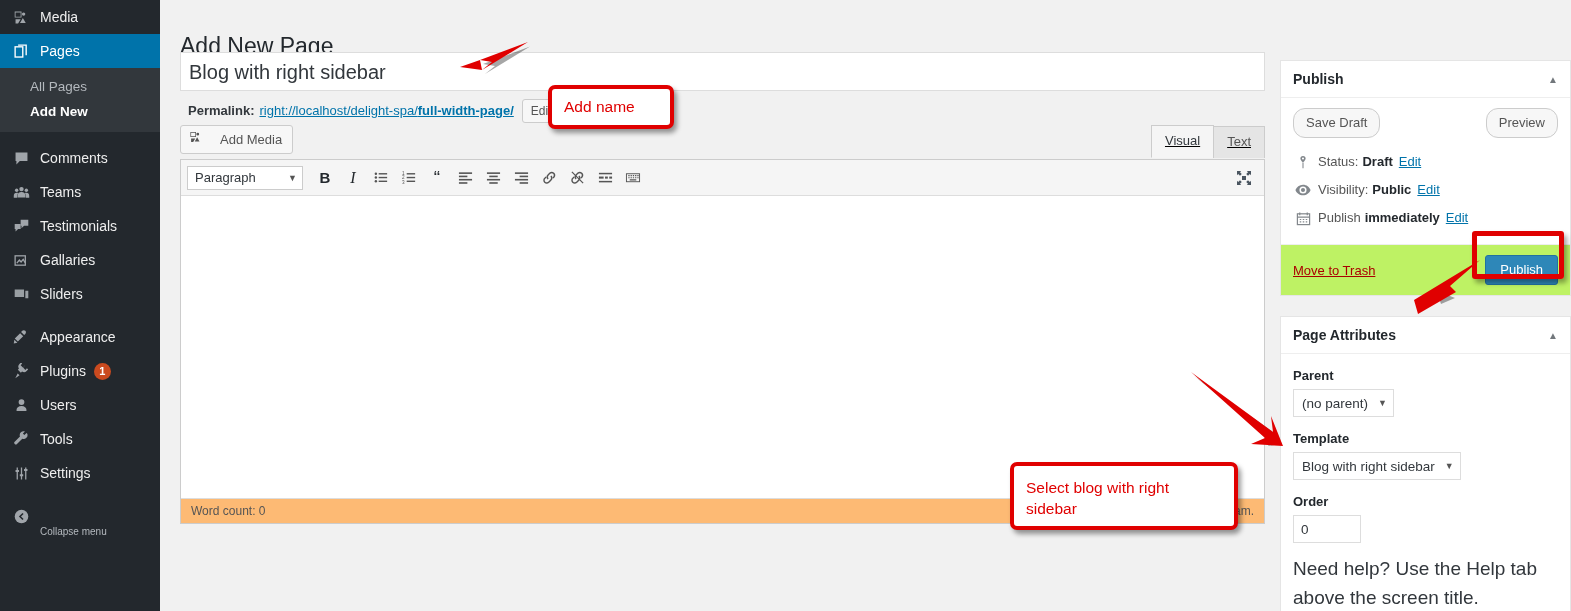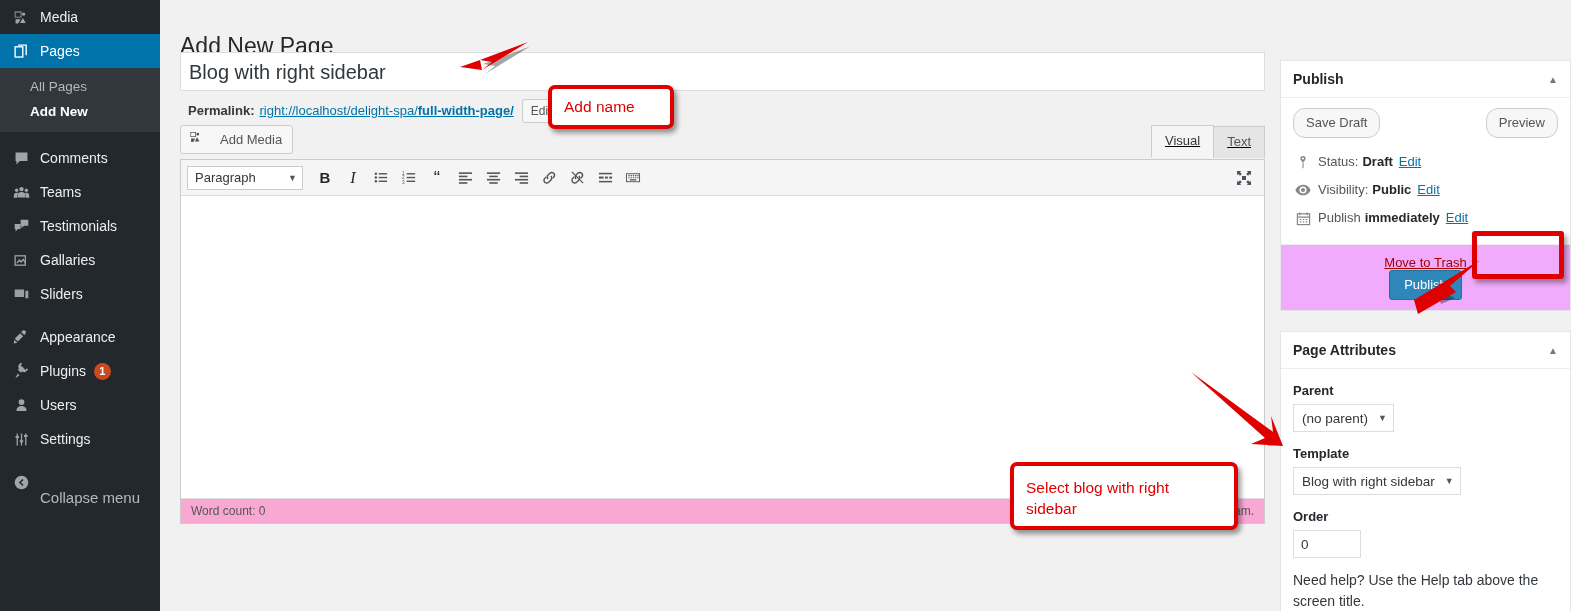--- a/index.html
+++ b/index.html
@@ -44,21 +44,21 @@
   }
   .submenu .sub-item.current { color: #fff; font-weight: bold; }
   .nav-sep { height: 9px; }
   .badge {
     display: inline-flex; align-items: center; justify-content: center;
     min-width: 17px; height: 17px; margin-left: 8px; padding: 0 5px;
     border-radius: 10px; background: #ca4a1f; color: #fff;
     font-size: 11px; font-weight: bold; line-height: 1;
   }
   .collapse-item { color: #b4b9be; }
-  .collapse-item .nav-label { font-size: 15px; margin-top: 30px; }
+  .collapse-item .nav-label { font-size: 10px; margin-top: 30px; }
 
   
   #main {
     position: absolute; left: 160px; top: 0;
     width: 1365px; height: 611px; background: #f1f1f1; margin-top: 8px;
   }
   #page-title {
     font-size: 23px; font-weight: 400; color: #23282d;
     padding: 9px 0 6px 20px; line-height: 1.3;
   }
@@ -122,21 +122,21 @@
   .tbtn {
     width: 28px; height: 26px; display: flex; align-items: center;
     justify-content: center; cursor: pointer; color: #555; font-size: 14px;
   }
   #fullscreen-btn {
     position: absolute; right: 8px; top: 6px; width: 24px; height: 24px;
     display: flex; align-items: center; justify-content: center; cursor: pointer;
   }
   #editor-area { height: 302px; background: #fff; }
   #status-bar {
-    border-top: 1px solid #ddd; background: #f9a8d4; height: 25px;
+    border-top: 1px solid #ddd; background: #fdba74; height: 25px;
     display: flex; align-items: center; justify-content: space-between;
     padding: 0 10px; font-size: 12px; color: #555;
   }
 
   
   #side-col { position: absolute; left: 1120px; top: 52px; width: 291px; }
   .postbox { background: #fff; border: 1px solid #e5e5e5; margin-bottom: 20px; }
   .postbox-head {
     display: flex; align-items: center; justify-content: space-between;
     padding: 10px 12px; border-bottom: 1px solid #eee;
@@ -161,42 +161,42 @@
   .misc-row .m-ico {
     width: 20px; margin-right: 5px; color: #82878c; display: flex;
     align-items: center; justify-content: center; flex: 0 0 20px;
   }
   .misc-row b { color: #23282d; margin-left: 4px; }
   .misc-row .edit-link {
     color: #0073aa; text-decoration: underline; margin-left: 6px; cursor: pointer;
   }
   .pub-footer {
     display: flex; align-items: center; justify-content: space-between;
-    background: #f0abfc; border-top: 1px solid #eee; padding: 10px 12px; flex-direction: column;
+    background: #bef264; border-top: 1px solid #eee; padding: 10px 12px;
   }
   .trash-link { color: #a00; text-decoration: underline; font-size: 13px; cursor: pointer; }
   #publish-btn {
     background: #2e87b8; border: 1px solid #2271a1; border-radius: 3px;
     color: #fff; font-size: 13px; padding: 5px 14px; cursor: pointer;
     line-height: 18px;
   }
 
   .field-label { font-size: 13px; color: #23282d; font-weight: bold; margin: 4px 0 6px; }
   .sel {
     display: inline-flex; align-items: center; justify-content: space-between;
     border: 1px solid #ddd; background: #fff; height: 28px;
     font-size: 13.5px; color: #32373c; padding: 0 6px 0 8px; cursor: pointer;
   }
   .sel .caret { font-size: 9px; color: #555; margin-left: 10px; }
   #order-input {
     width: 68px; height: 28px; border: 1px solid #ddd; background: #fff;
     font-size: 13.5px; color: #32373c; padding: 0 7px; display: flex;
     align-items: center;
   }
-  .help-note { font-size: 14px; color: #32373c; line-height: 1.5; margin-top: 12px; }
+  .help-note { font-size: 19px; color: #32373c; line-height: 1.5; margin-top: 12px; }
 
   
   .anno-box {
     position: absolute; background: #fff; border: 4px solid #e00000;
     border-radius: 7px; color: #e00000; font-size: 15.5px; line-height: 1.35;
     display: flex; align-items: center; padding: 8px 12px;
     box-shadow: 3px 4px 5px rgba(0,0,0,.4); z-index: 40;
   }
   .anno-ring {
     position: absolute; border: 5px solid #e00000; border-radius: 3px;
@@ -316,20 +316,28 @@
     <div class="nav-item">
       <span class="nav-ico">
         <svg width="17" height="17" viewBox="0 0 20 20" fill="currentColor">
             <circle cx="10" cy="6" r="3.4"></circle>
             <path d="M10 10.5c3.6 0 5.8 2 5.8 4.6v1.4H4.2v-1.4c0-2.6 2.2-4.6 5.8-4.6z"></path>
           </svg>
       </span>
       <span class="nav-label">Users</span>
     </div>
 
+    <div class="nav-item">
+      <span class="nav-ico">
+        <svg width="17" height="17" viewBox="0 0 20 20" fill="currentColor">
+            <path d="M16.8 3.2a4.6 4.6 0 01-5.9 5.9l-6.2 6.2a1.9 1.9 0 11-2.7-2.7l6.2-6.2a4.6 4.6 0 015.9-5.9L11.6 3l1.8 1.8 2.5-2.5z"></path>
+          </svg>
+      </span>
+      <span class="nav-label">Tools</span>
+    </div>
 
     <div class="nav-item">
       <span class="nav-ico">
         <svg width="17" height="17" viewBox="0 0 20 20" fill="none" stroke="currentColor" stroke-width="1.5">
             <path d="M5 3v14M10 3v14M15 3v14"></path>
             <path d="M3 7h4M8 12h4M13 6h4" stroke-width="2.4"></path>
           </svg>
       </span>
       <span class="nav-label">Settings</span>
     </div>

